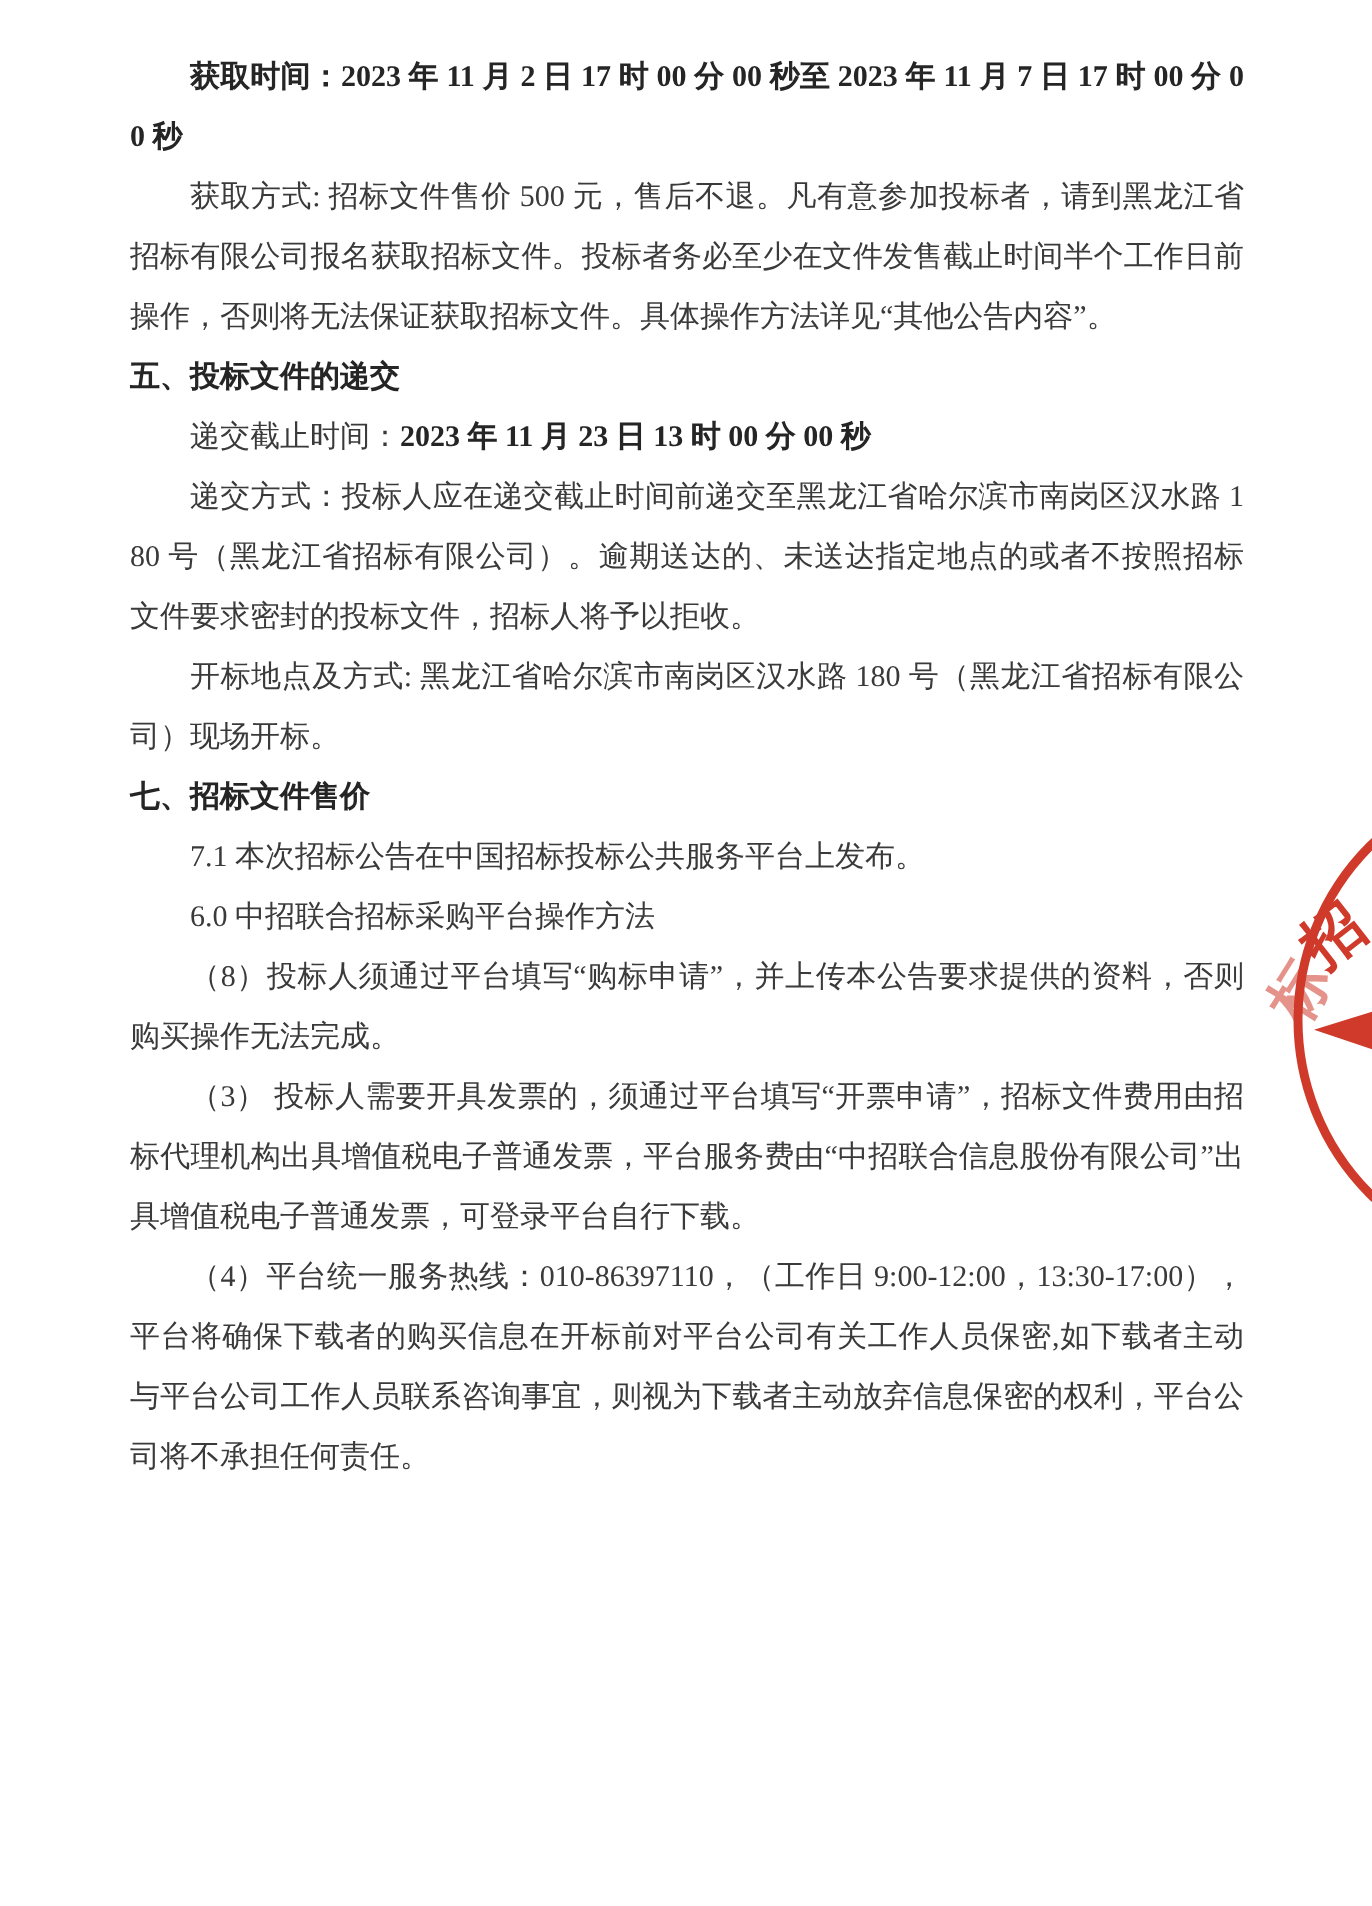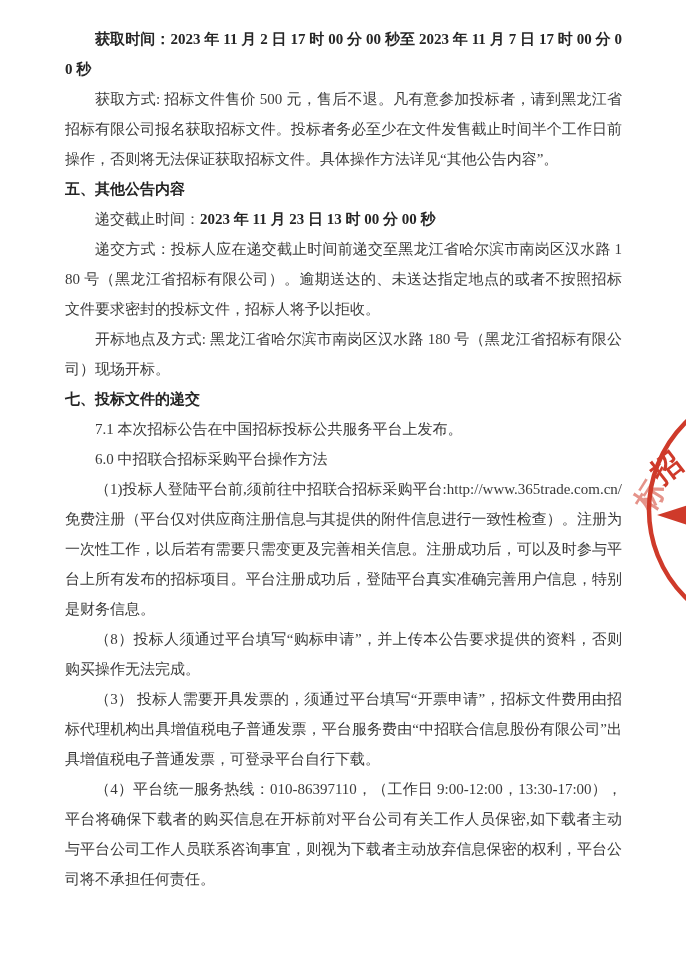--- a/index.html
+++ b/index.html
@@ -45,28 +45,27 @@
   }
 </style>
 </head>
 <body>
 
 <div class="doc-page">
 
   <div class="doc-body">
       <p class="indent"><span class="bold">获取时间：2023 年 11 月 2 日 17 时 00 分 00 秒至 2023 年 11 月 7 日 17 时 00 分 00 秒</span></p>
       <p class="indent"><span>获取方式: 招标文件售价 500 元，售后不退。凡有意参加投标者，请到黑龙江省招标有限公司报名获取招标文件。投标者务必至少在文件发售截止时间半个工作日前操作，否则将无法保证获取招标文件。具体操作方法详见“其他公告内容”。</span></p>
-      <p class="heading "><span class="bold">五、其他公告内容</span></p>
+      <p class="heading "><span class="bold">五、投标文件的递交</span></p>
       <p class="indent"><span>递交截止时间：</span><span class="bold">2023 年 11 月 23 日 13 时 00 分 00 秒</span></p>
       <p class="indent"><span>递交方式：投标人应在递交截止时间前递交至黑龙江省哈尔滨市南岗区汉水路 180 号（黑龙江省招标有限公司）。逾期送达的、未送达指定地点的或者不按照招标文件要求密封的投标文件，招标人将予以拒收。</span></p>
       <p class="indent"><span>开标地点及方式: 黑龙江省哈尔滨市南岗区汉水路 180 号（黑龙江省招标有限公司）现场开标。</span></p>
-      <p class="heading "><span class="bold">七、投标文件的递交</span></p>
+      <p class="heading "><span class="bold">七、招标文件售价</span></p>
       <p class="indent"><span>7.1 本次招标公告在中国招标投标公共服务平台上发布。</span></p>
       <p class="indent"><span>6.0 中招联合招标采购平台操作方法</span></p>
-      <p class="indent"><span>（1)投标人登陆平台前,须前往中招联合招标采购平台:http://www.365trade.com.cn/免费注册（平台仅对供应商注册信息与其提供的附件信息进行一致性检查）。注册为一次性工作，以后若有需要只需变更及完善相关信息。注册成功后，可以及时参与平台上所有发布的招标项目。平台注册成功后，登陆平台真实准确完善用户信息，特别是财务信息。</span></p>
       <p class="indent"><span>（8）投标人须通过平台填写“购标申请”，并上传本公告要求提供的资料，否则购买操作无法完成。</span></p>
       <p class="indent"><span>（3） 投标人需要开具发票的，须通过平台填写“开票申请”，招标文件费用由招标代理机构出具增值税电子普通发票，平台服务费由“中招联合信息股份有限公司”出具增值税电子普通发票，可登录平台自行下载。</span></p>
       <p class="indent"><span>（4）平台统一服务热线：010-86397110，（工作日 9:00-12:00，13:30-17:00），平台将确保下载者的购买信息在开标前对平台公司有关工作人员保密,如下载者主动与平台公司工作人员联系咨询事宜，则视为下载者主动放弃信息保密的权利，平台公司将不承担任何责任。</span></p>
     </div>
 
   <svg class="seal" viewBox="0 0 300 300" width="300" height="300" xmlns="http://www.w3.org/2000/svg">
     <circle cx="172" cy="142" r="123" fill="none" stroke-width="4.5" stroke="#cf3a2a"></circle>
     <polygon points="0,-118 26.5,-36.4 112.2,-36.5 42.8,13.9 69.4,95.5 0,45 -69.4,95.5 -42.8,13.9 -112.2,-36.5 -26.5,-36.4" transform="translate(175,148) rotate(-17.5)" fill="#cf3a2a"></polygon>
     <text transform="translate(66,99) rotate(-38)" x="0" y="11" text-anchor="middle" font-size="30" font-weight="bold" fill="#cf3a2a">招</text>
     <text transform="translate(49,127) rotate(-58)" x="0" y="11" text-anchor="middle" font-size="30" font-weight="bold" fill-opacity="0.55" fill="#cf3a2a">标</text>

